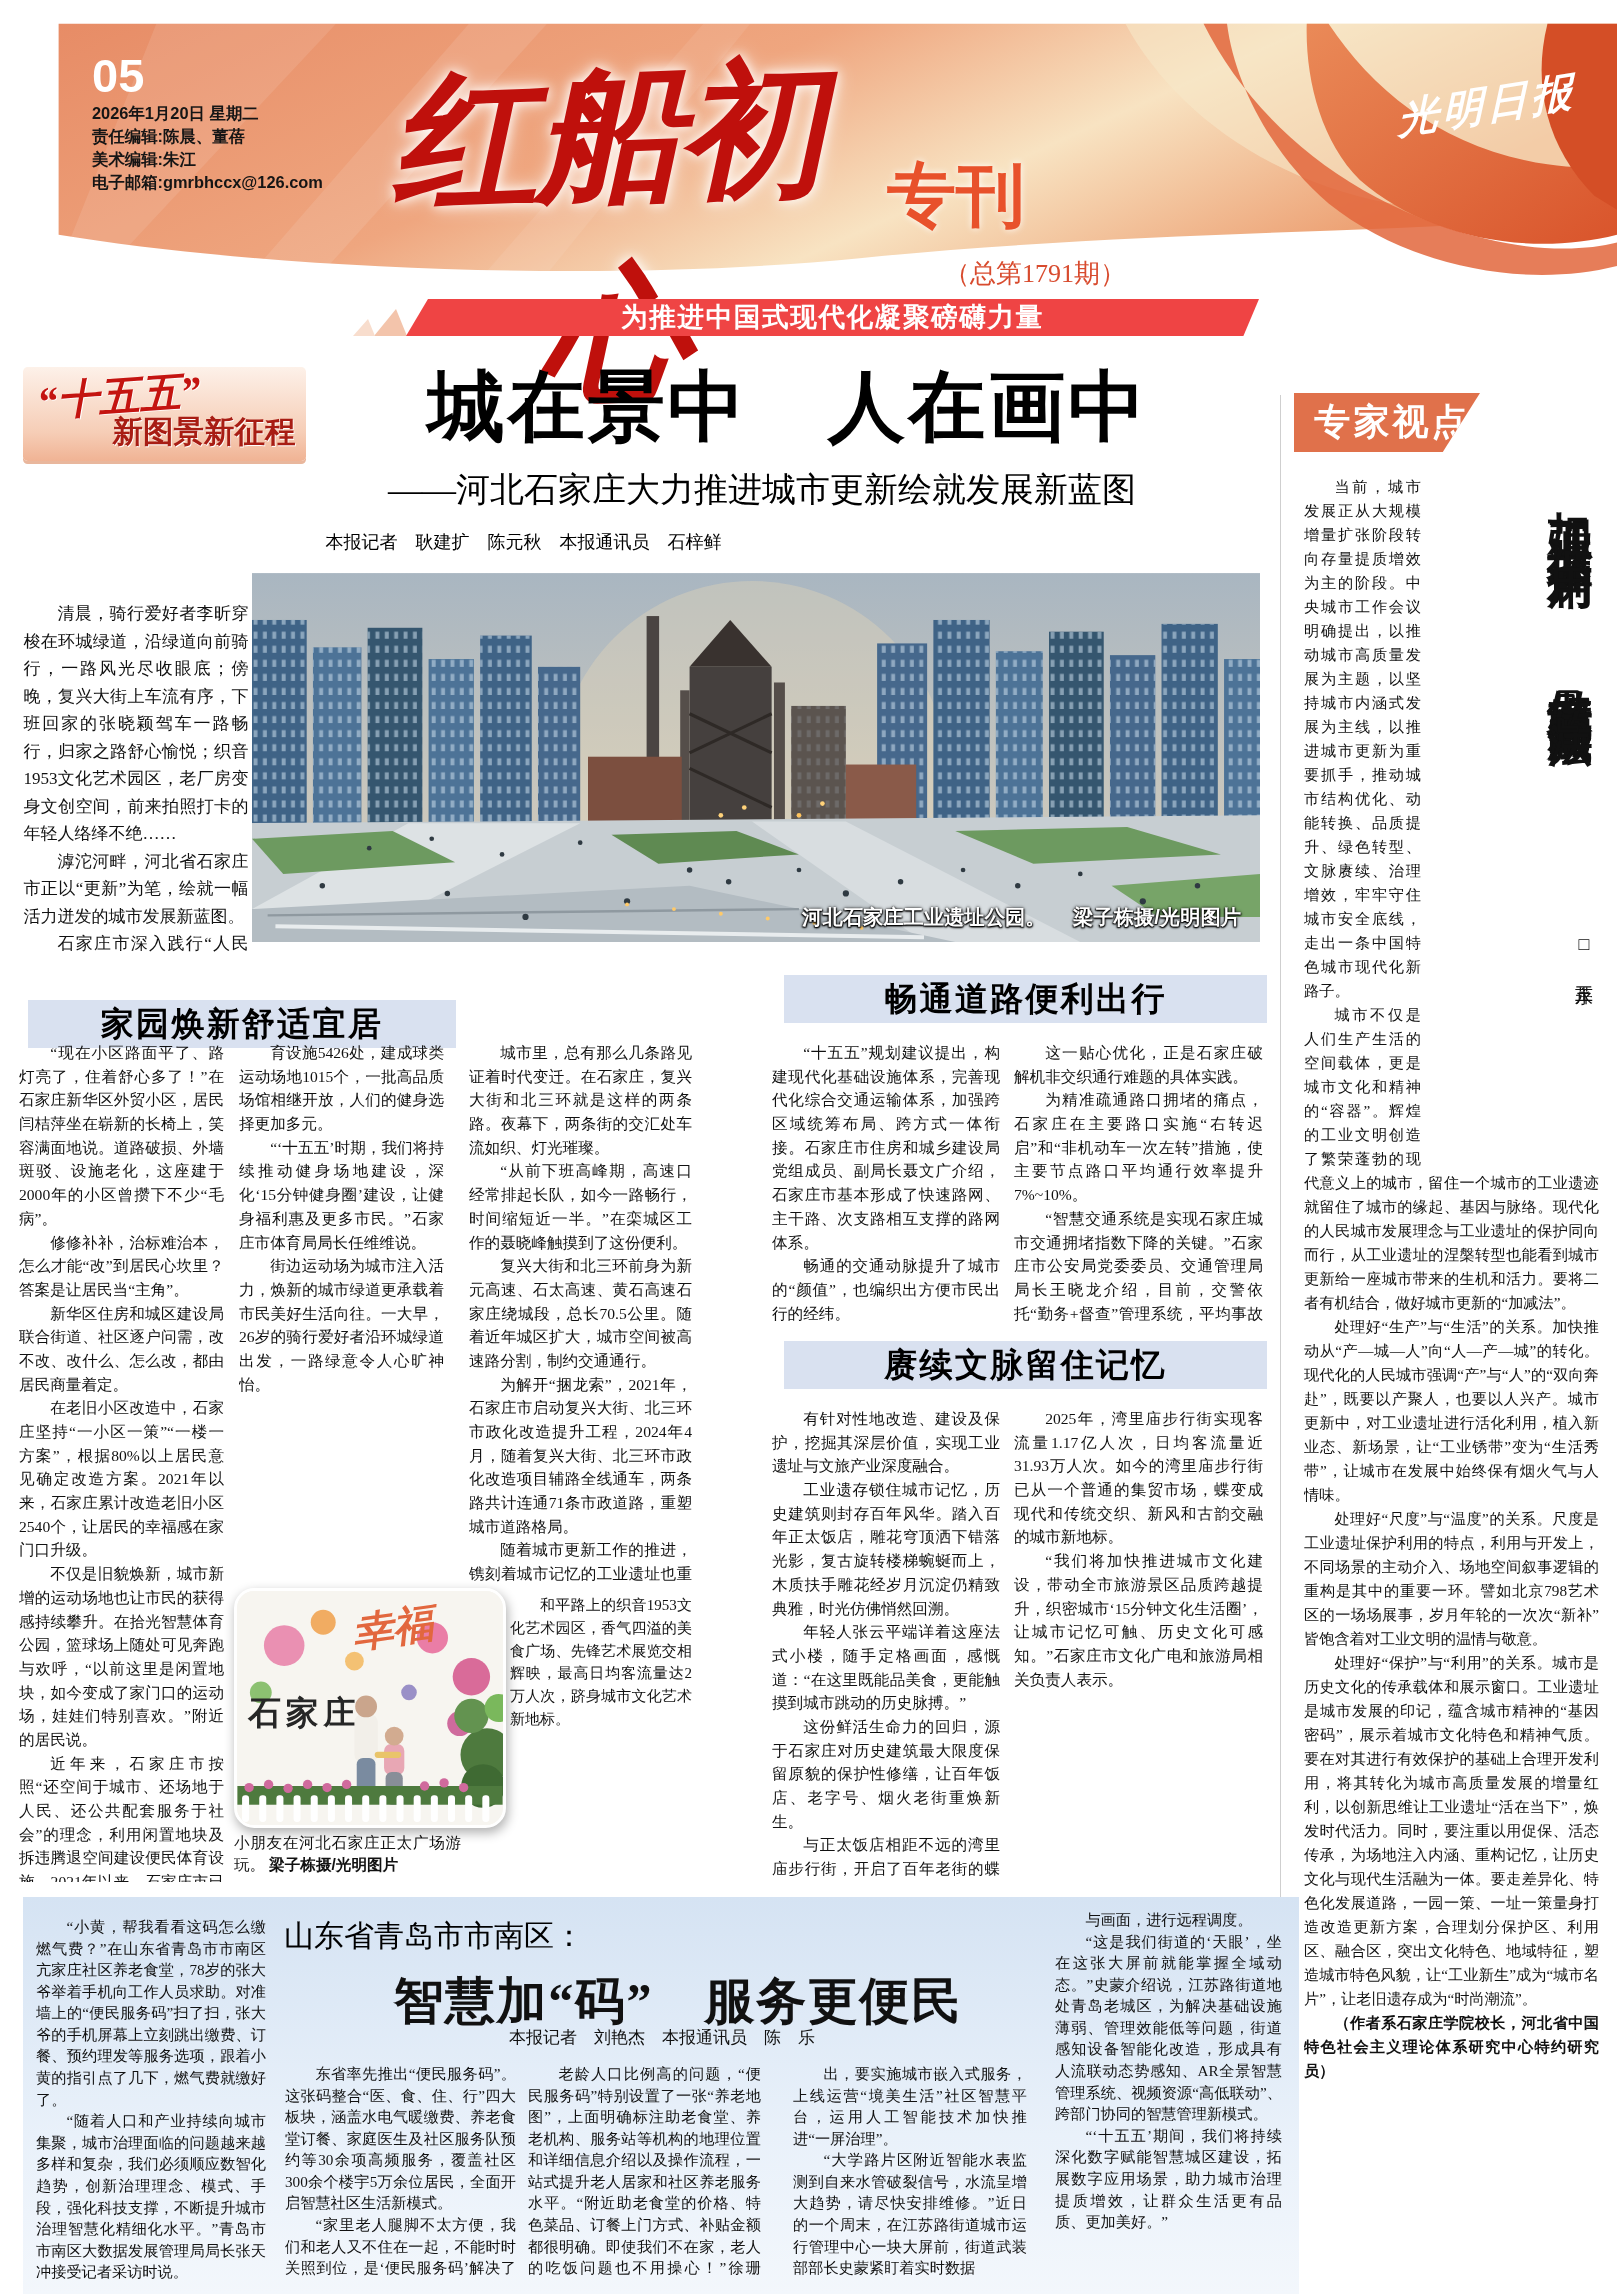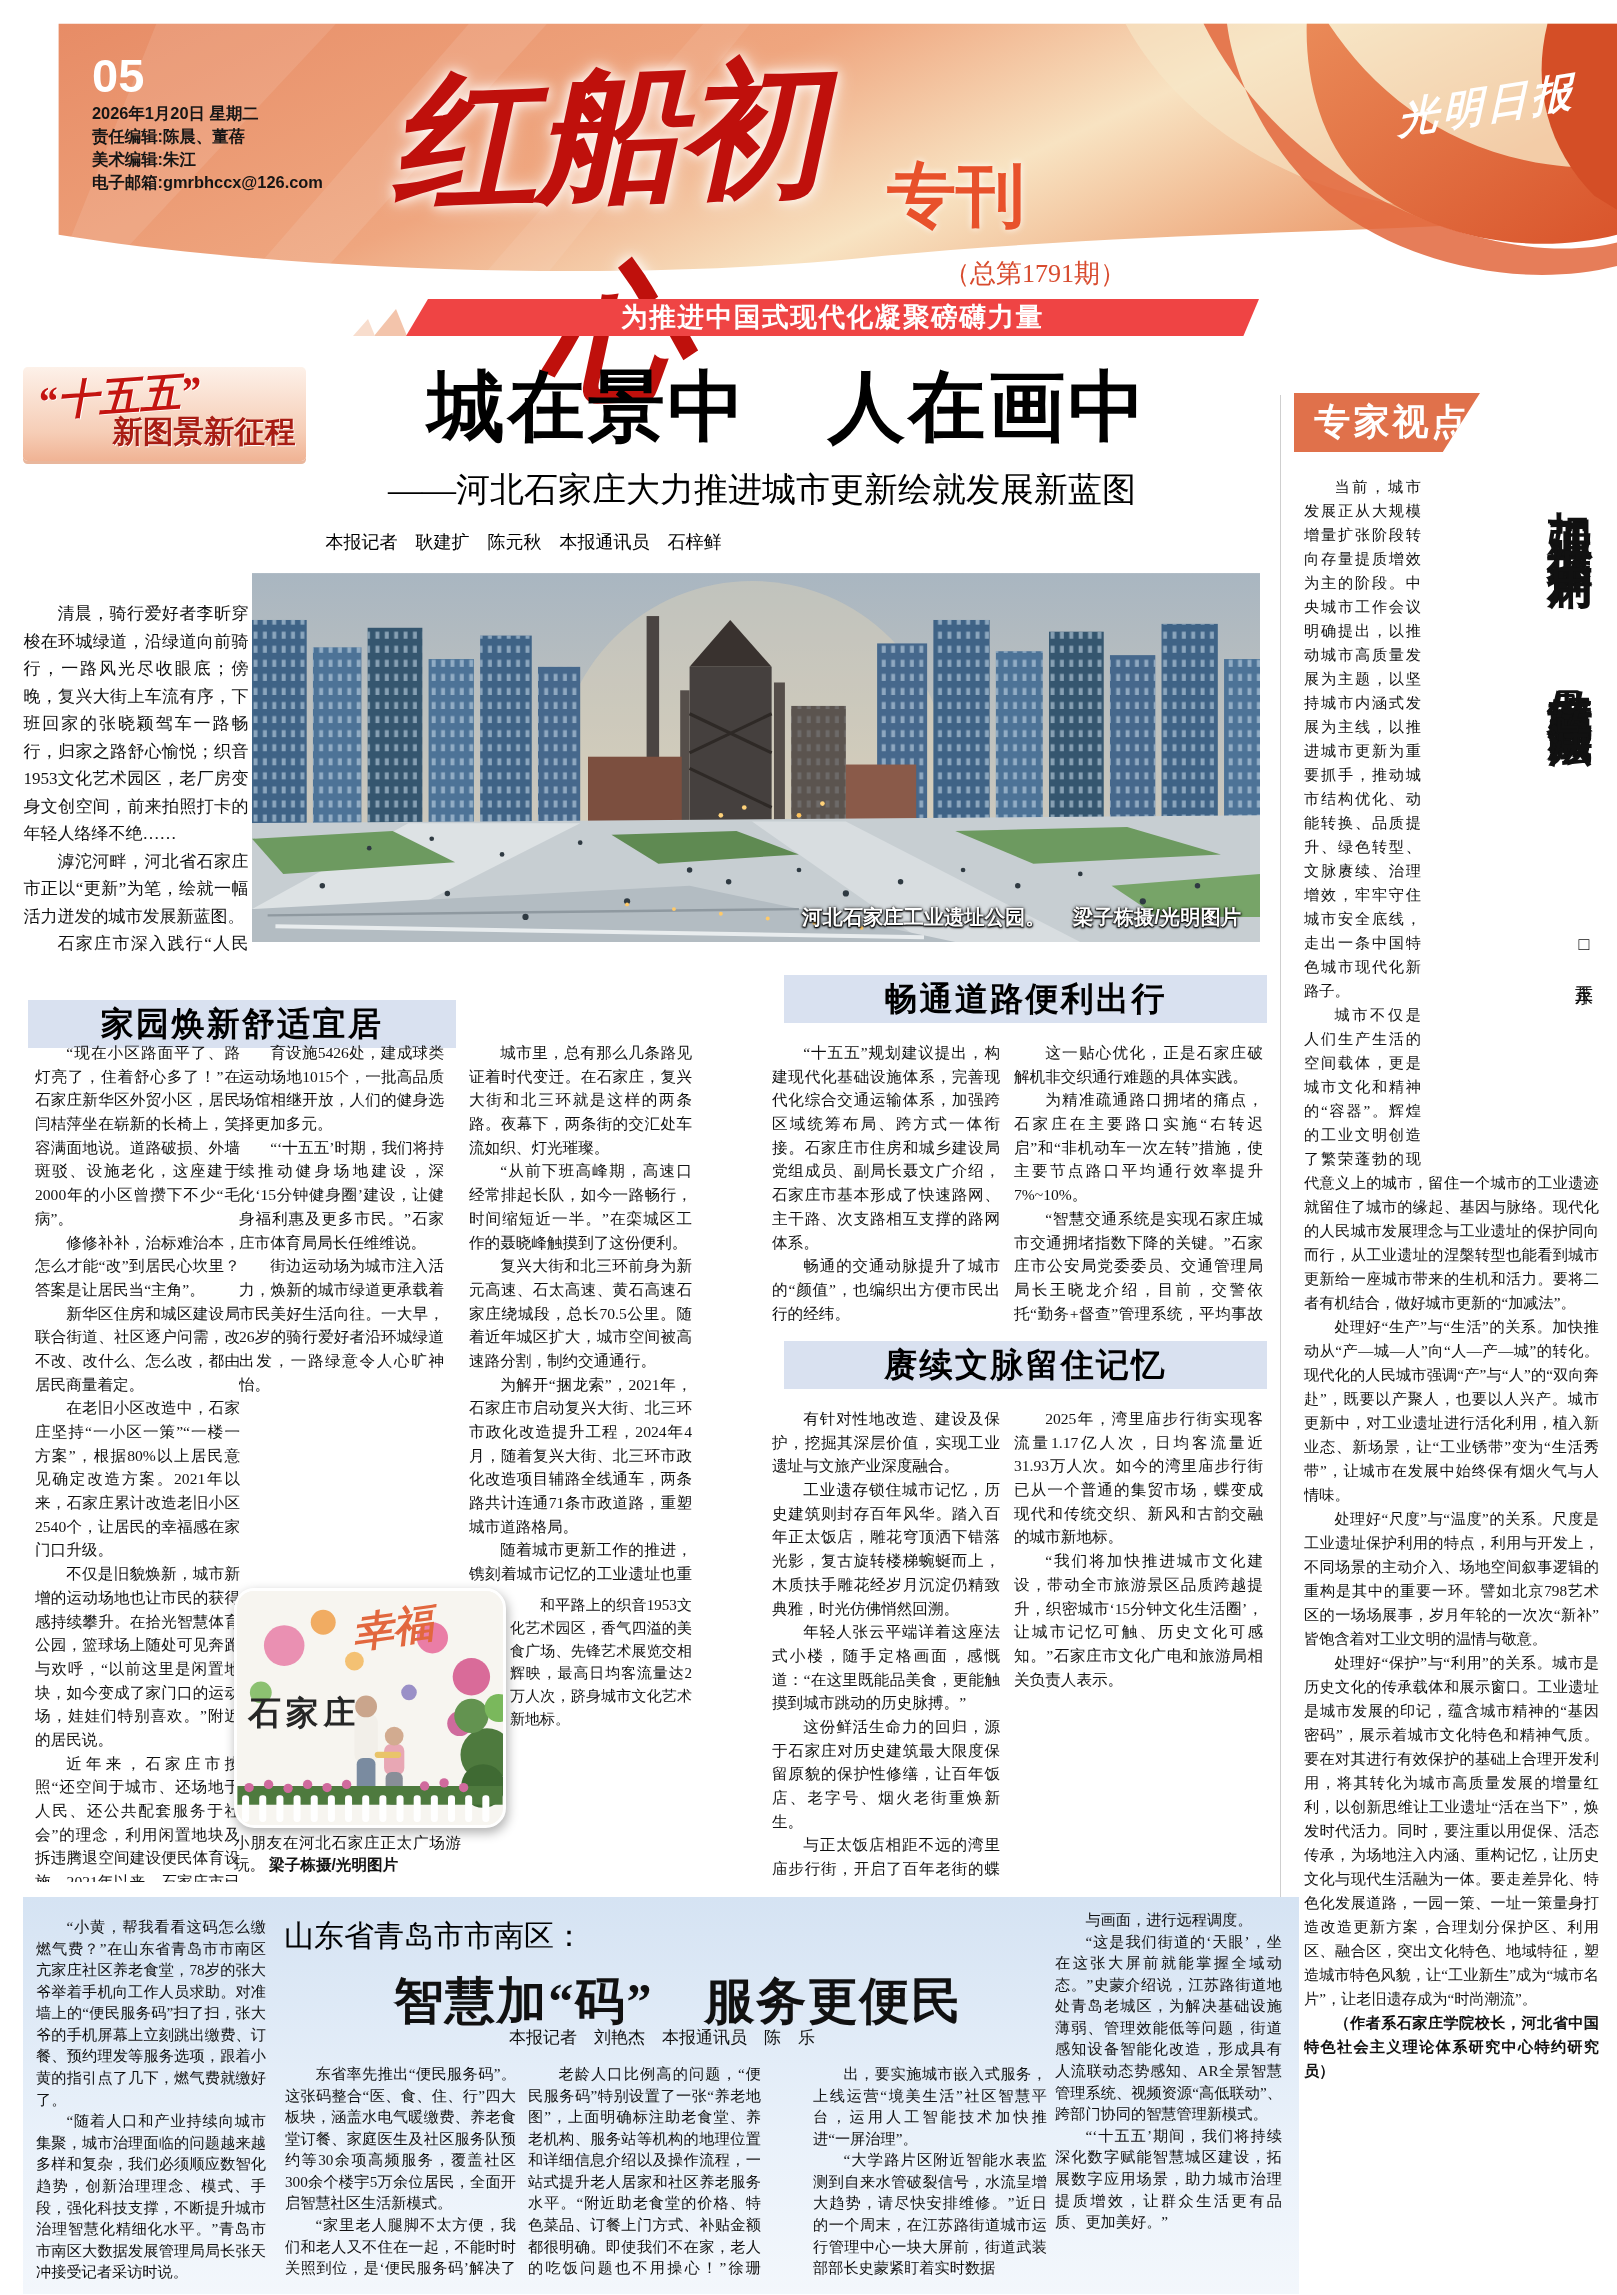--- a/index.html
+++ b/index.html
@@ -253,21 +253,21 @@
           </g>
       </g>
     </svg>
     <div class="photo-cap">
       <span>河北石家庄工业遗址公园。</span>
       <span class="credit">梁子栋摄/光明图片</span>
     </div>
   </div>
 
   <div class="sec-h" style="left:28px;top:1000px;width:428px;font-family:Liberation Serif, serif;">家园焕新舒适宜居</div>
-  <div class="col" style="left:35px;top:1041px;width:205px;height:841px;">
+  <div class="col" style="left:19px;top:1041px;width:205px;height:841px;">
       <p>“现在小区路面平了、路灯亮了，住着舒心多了！”在石家庄新华区外贸小区，居民闫桔萍坐在崭新的长椅上，笑容满面地说。道路破损、外墙斑驳、设施老化，这座建于2000年的小区曾攒下不少“毛病”。</p>
       <p>修修补补，治标难治本，怎么才能“改”到居民心坎里？答案是让居民当“主角”。</p>
       <p>新华区住房和城区建设局联合街道、社区逐户问需，改不改、改什么、怎么改，都由居民商量着定。</p>
       <p>在老旧小区改造中，石家庄坚持“一小区一策”“一楼一方案”，根据80%以上居民意见确定改造方案。2021年以来，石家庄累计改造老旧小区2540个，让居民的幸福感在家门口升级。</p>
       <p>不仅是旧貌焕新，城市新增的运动场地也让市民的获得感持续攀升。在拾光智慧体育公园，篮球场上随处可见奔跑与欢呼，“以前这里是闲置地块，如今变成了家门口的运动场，娃娃们特别喜欢。”附近的居民说。</p>
       <p>近年来，石家庄市按照“还空间于城市、还场地于人民、还公共配套服务于社会”的理念，利用闲置地块及拆违腾退空间建设便民体育设施。2021年以来，石家庄市已更新便民体</p>
     </div>
   <div class="col" style="left:239px;top:1041px;width:205px;height:539px;">
       <p>育设施5426处，建成球类运动场地1015个，一批高品质场馆相继开放，人们的健身选择更加多元。</p>
       <p>“‘十五五’时期，我们将持续推动健身场地建设，深化‘15分钟健身圈’建设，让健身福利惠及更多市民。”石家庄市体育局局长任维维说。</p>
@@ -398,21 +398,21 @@
       <p>“小黄，帮我看看这码怎么缴燃气费？”在山东省青岛市市南区亢家庄社区养老食堂，78岁的张大爷举着手机向工作人员求助。对准墙上的“便民服务码”扫了扫，张大爷的手机屏幕上立刻跳出缴费、订餐、预约理发等服务选项，跟着小黄的指引点了几下，燃气费就缴好了。</p>
       <p>“随着人口和产业持续向城市集聚，城市治理面临的问题越来越多样和复杂，我们必须顺应数智化趋势，创新治理理念、模式、手段，强化科技支撑，不断提升城市治理智慧化精细化水平。”青岛市市南区大数据发展管理局局长张天冲接受记者采访时说。</p>
     </div>
   <div class="col qd-col" style="left:285px;top:2063px;width:231px;height:217px;">
       <p>东省率先推出“便民服务码”。这张码整合“医、食、住、行”四大板块，涵盖水电气暖缴费、养老食堂订餐、家庭医生及社区服务队预约等30余项高频服务，覆盖社区300余个楼宇5万余位居民，全面开启智慧社区生活新模式。</p>
       <p>“家里老人腿脚不太方便，我们和老人又不住在一起，不能时时关照到位，是‘便民服务码’解决了老人生活中的很多难题。”金湖路街道亢家庄社区居民徐珊告诉记者，针对辖区</p>
     </div>
   <div class="col qd-col" style="left:528px;top:2063px;width:233px;height:217px;">
       <p>老龄人口比例高的问题，“便民服务码”特别设置了一张“养老地图”，上面明确标注助老食堂、养老机构、服务站等机构的地理位置和详细信息介绍以及操作流程，一站式提升老人居家和社区养老服务水平。“附近助老食堂的价格、特色菜品、订餐上门方式、补贴金额都很明确。即使我们不在家，老人的吃饭问题也不用操心！”徐珊说。</p>
     </div>
-  <div class="col qd-col" style="left:813px;top:2063px;width:234px;height:217px;">
+  <div class="col qd-col" style="left:793px;top:2063px;width:234px;height:217px;">
       <p>出，要实施城市嵌入式服务，上线运营“境美生活”社区智慧平台，运用人工智能技术加快推进“一屏治理”。</p>
       <p>“大学路片区附近智能水表监测到自来水管破裂信号，水流呈增大趋势，请尽快安排维修。”近日的一个周末，在江苏路街道城市运行管理中心一块大屏前，街道武装部部长史蒙紧盯着实时数据</p>
     </div>
   <div class="col qd-col" style="left:1055px;top:1909px;width:227px;height:374px;">
       <p>与画面，进行远程调度。</p>
       <p>“这是我们街道的‘天眼’，坐在这张大屏前就能掌握全域动态。”史蒙介绍说，江苏路街道地处青岛老城区，为解决基础设施薄弱、管理效能低等问题，街道感知设备智能化改造，形成具有人流联动态势感知、AR全景智慧管理系统、视频资源“高低联动”、跨部门协同的智慧管理新模式。</p>
       <p>“‘十五五’期间，我们将持续深化数字赋能智慧城区建设，拓展数字应用场景，助力城市治理提质增效，让群众生活更有品质、更加美好。”</p>
     </div>
 
 </div>

